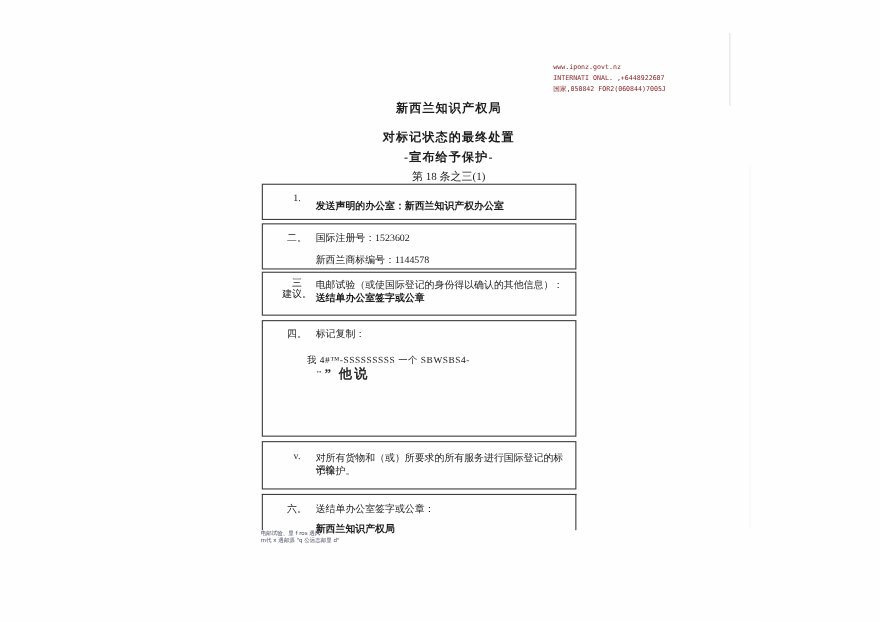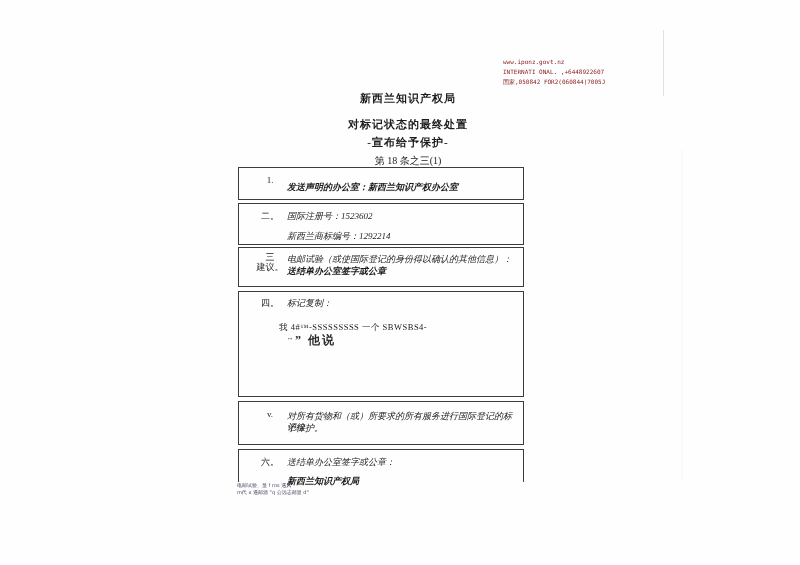--- a/index.html
+++ b/index.html
@@ -26,21 +26,21 @@
   .box { position:absolute; left:238px; width:286px; border:1px solid #3c3c3c; background:transparent; }
   .b1 { top:167px; height:33px; }
   .b2 { top:203px; height:42px; }
   .b3 { top:247px; height:40px; }
   .b4 { top:291px; height:106px; }
   .b5 { top:401px; height:44px; }
   .b6 { top:449px; height:33px; border-bottom:none; }
 
   .rowlabel { position:absolute; left:8px; width:46px; text-align:center;
     font-size:9px; color:#1c1c1c; line-height:10px; }
-  .cell { position:absolute; left:48px; right:6px; font-size:9px; color:#1c1c1c; line-height:11px;font-style:italic; }
+  .cell { position:absolute; left:48px; right:6px; font-size:9px; color:#1c1c1c; line-height:11px; }
   .bold { font-weight:bold; }
 
   .mark-line { position:absolute; left:40px; top:30px; font-size:8.5px; color:#222;
     letter-spacing:0.5px; }
   .mark-quote-small { position:absolute; left:49px; top:44px; font-size:7px; color:#222; }
   .mark-big { position:absolute; left:56px; top:40px; font-size:12px; font-weight:bold;
     color:#2a2a2a; letter-spacing:2px; }
 
   
   .footnote { position:absolute; left:237px; top:482px; font-size:5px; line-height:6.5px;
@@ -66,21 +66,21 @@
   <div class="title t4">第 18 条之三(1)</div>
 
   <div class="box b1">
     <div class="rowlabel" style="top:7px">1.</div>
     <div class="cell bold" style="top:14px">发送声明的办公室：新西兰知识产权办公室</div>
   </div>
 
   <div class="box b2">
     <div class="rowlabel" style="top:7px">二。</div>
     <div class="cell" style="top:7px">国际注册号：1523602</div>
-    <div class="cell" style="top:27px">新西兰商标编号：1292214</div>
+    <div class="cell" style="top:27px">新西兰商标编号：1144578</div>
   </div>
 
   <div class="box b3">
     <div class="rowlabel" style="top:4px">
       <div>三</div>
       <div>建议。</div>
     </div>
     <div class="cell" style="top:6px">电邮试验（或使国际登记的身份得以确认的其他信息）：</div>
     <div class="cell bold" style="top:18px">送结单办公室签字或公章</div>
   </div>

